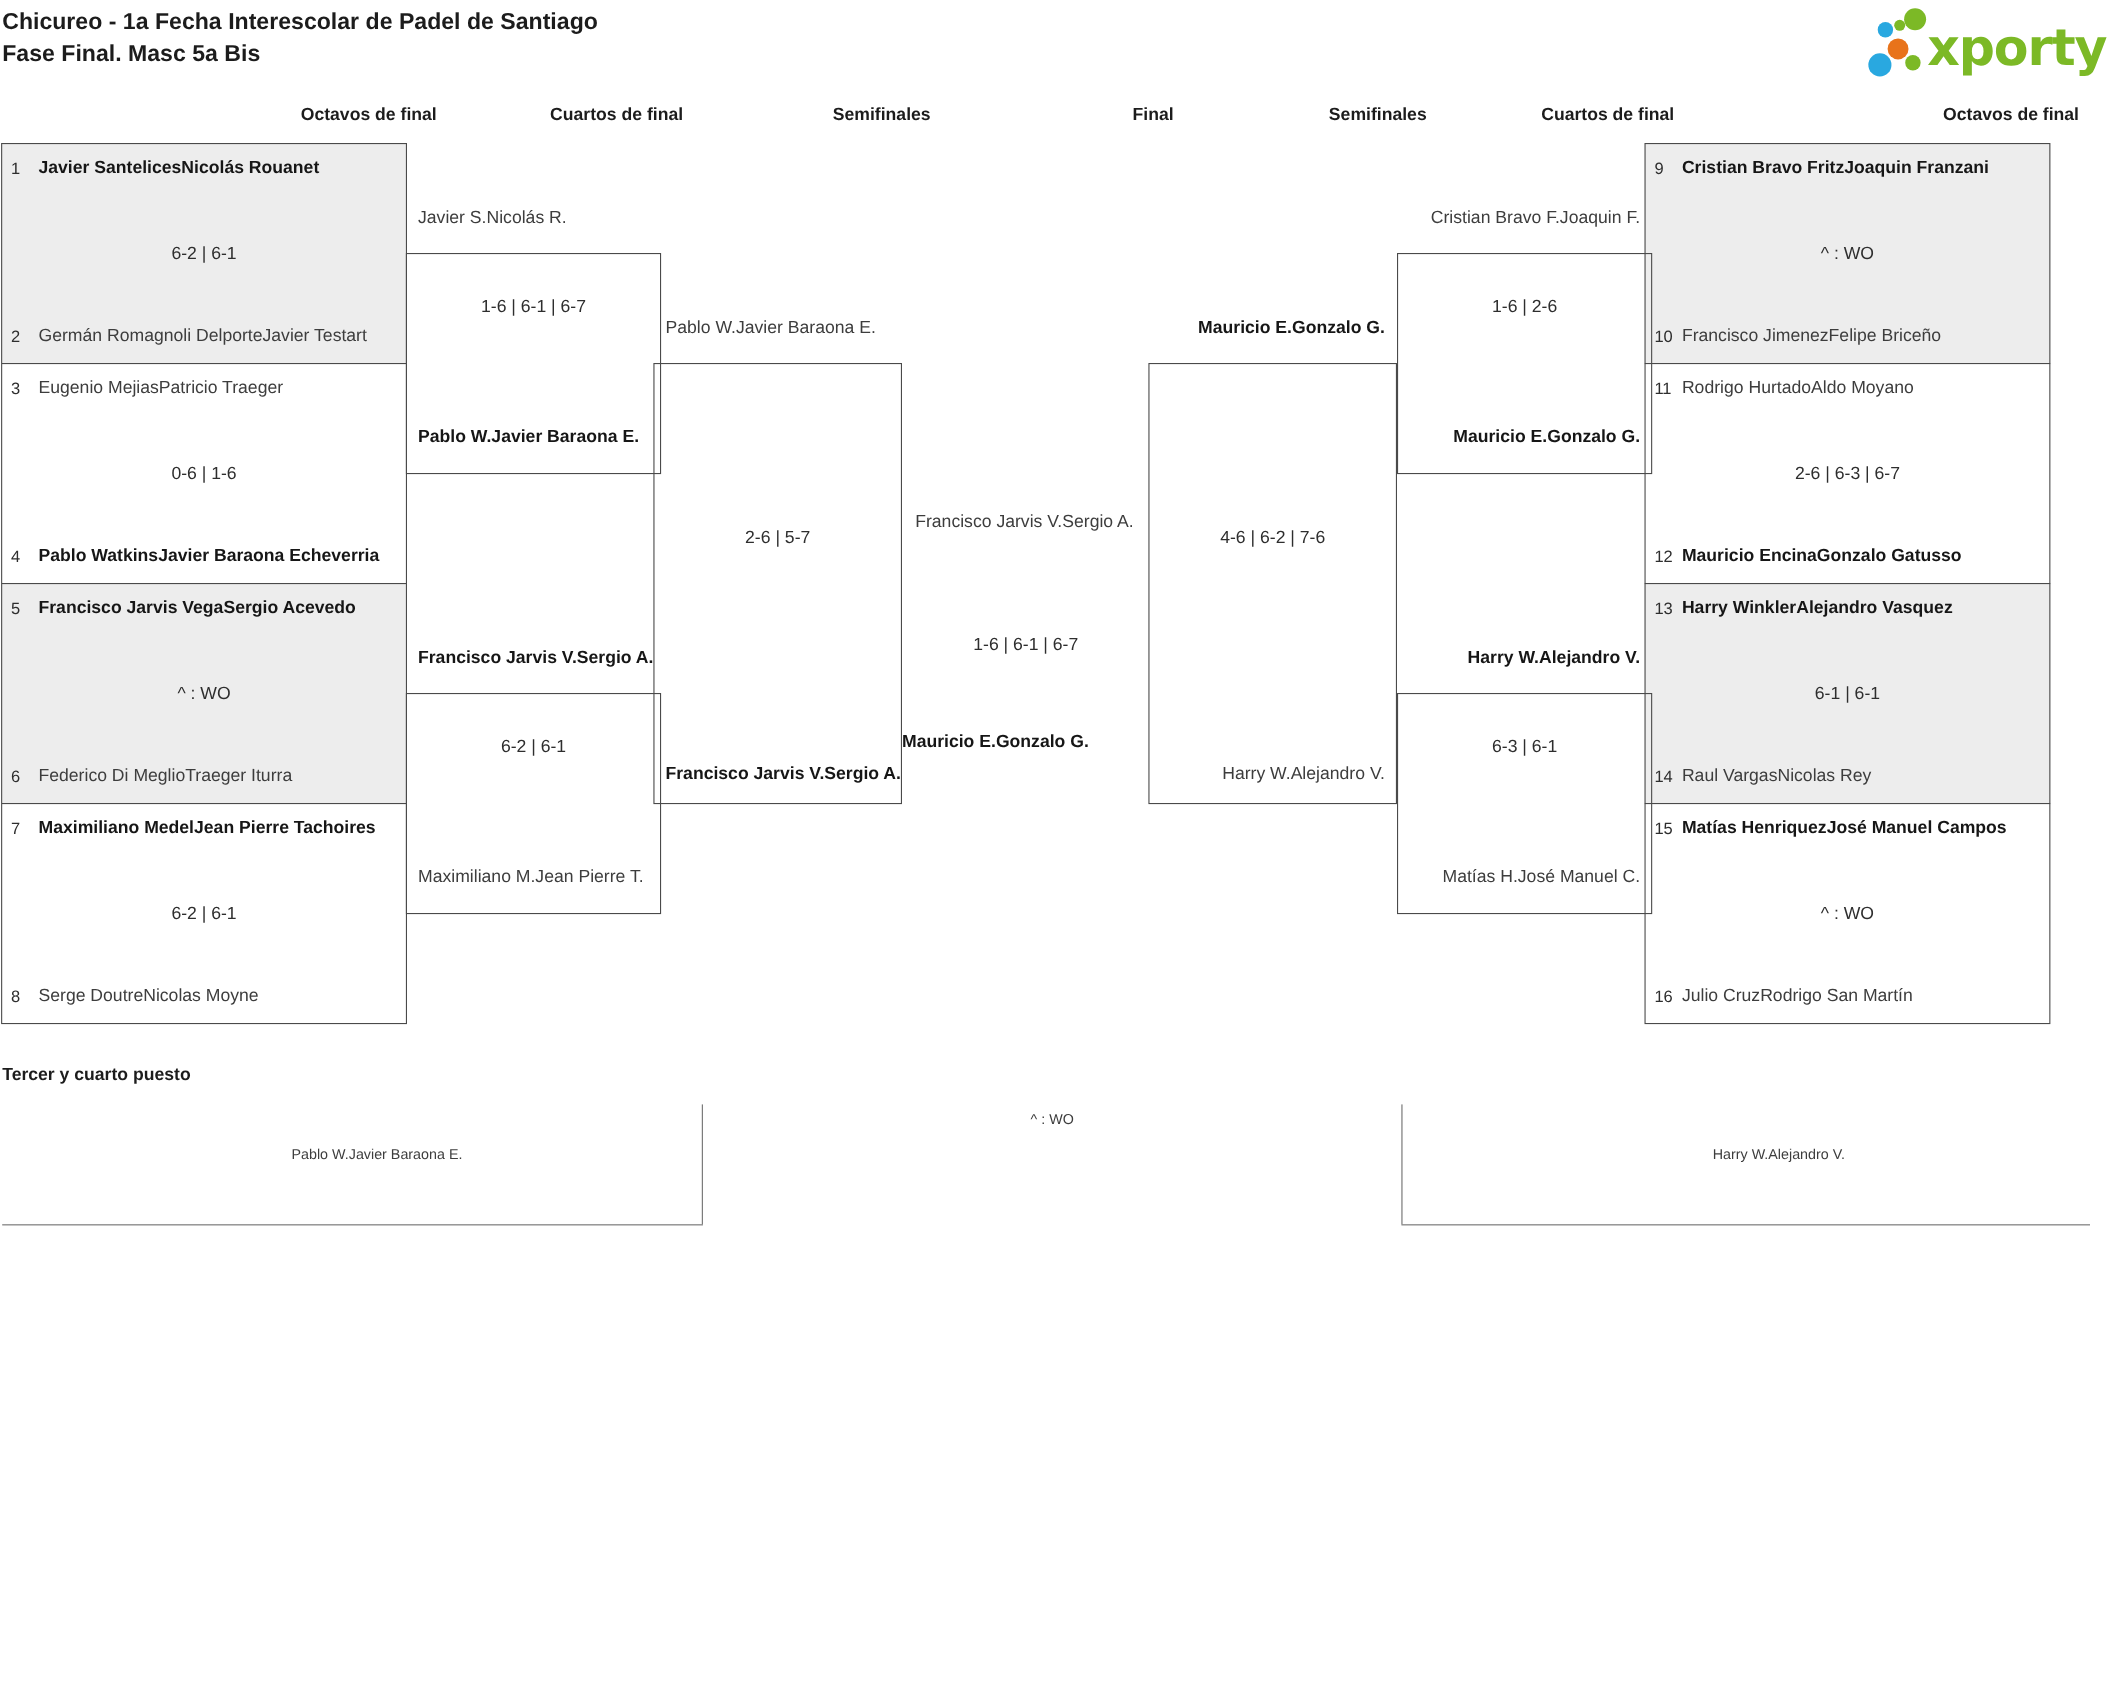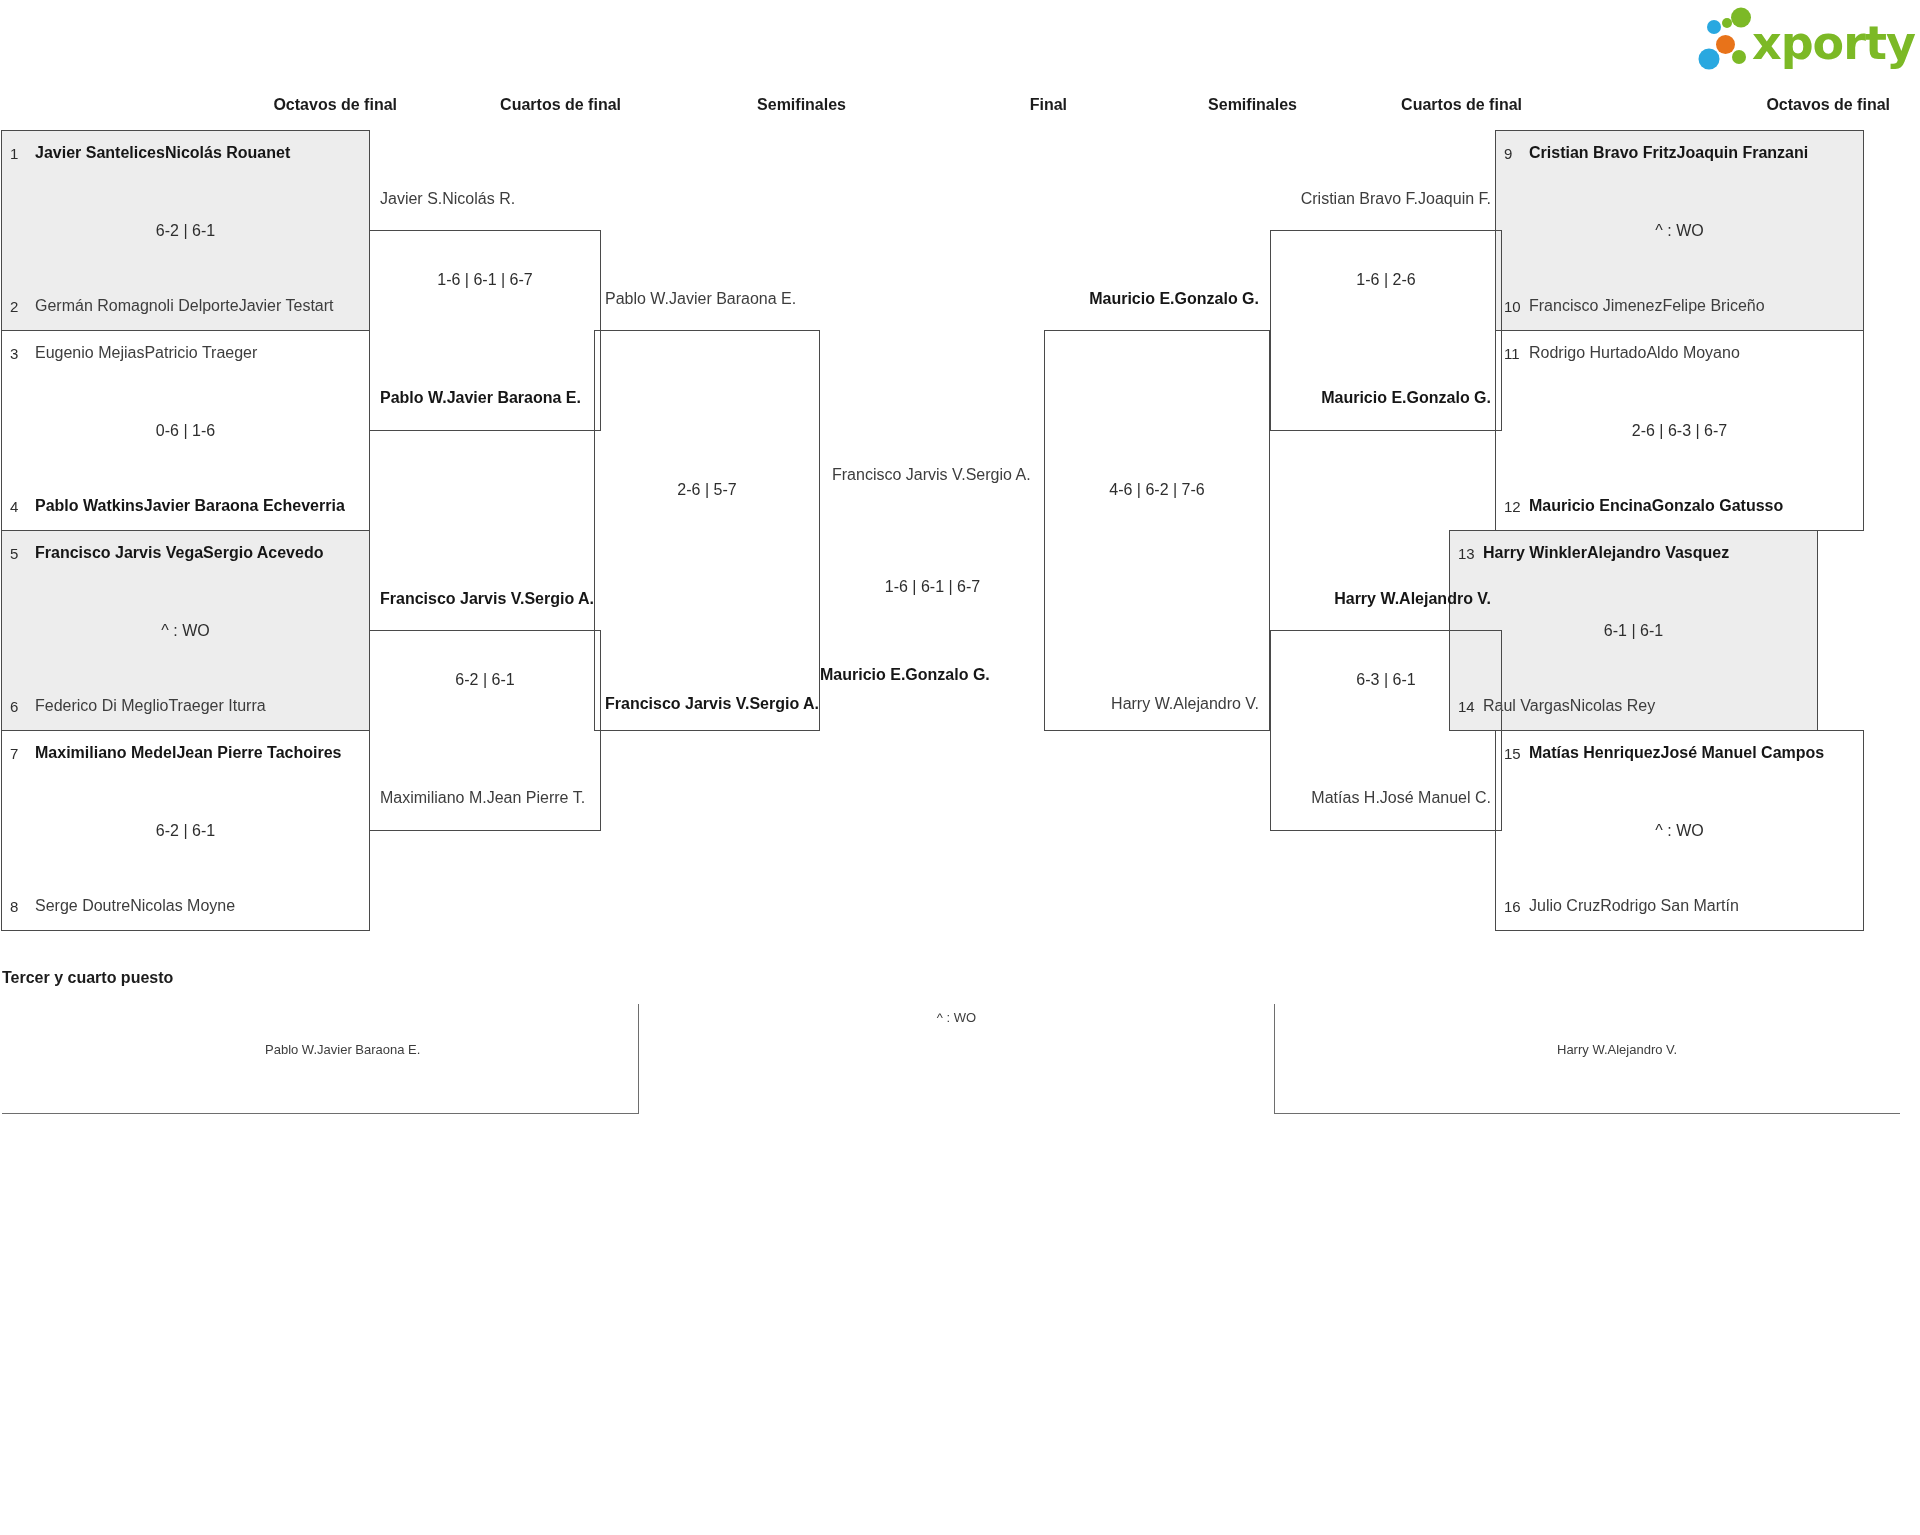--- a/index.html
+++ b/index.html
@@ -34,20 +34,24 @@
   .vline {position:absolute; width:1px; background:#6e6e6e;}
   .tp-head {font-size:16px; font-weight:700; color:#1c1c1c; white-space:nowrap;}
   .small .t {font-size:13px; line-height:20px; color:#3d3d3d;}
   .tp-score {font-size:13px; color:#3d3d3d; text-align:center; white-space:nowrap;}
 </style>
 </head>
 <body>
 
 <div id="canvas">
 
+  <div class="abs" style="left:2px; top:5px;">
+    <div class="title-line">Chicureo - 1a Fecha Interescolar de Padel de Santiago</div>
+    <div class="title-line">Fase Final. Masc 5a Bis</div>
+  </div>
 
   <svg class="abs" style="left:1688px; top:4px;" width="228" height="66" viewBox="0 0 228 66">
     <circle cx="53" cy="13.5" r="10" fill="#7cb926"></circle>
     <circle cx="39" cy="19" r="5" fill="#7cb926"></circle>
     <circle cx="26" cy="23" r="7" fill="#29a8e0"></circle>
     <circle cx="37.5" cy="40.5" r="9.5" fill="#e8731a"></circle>
     <circle cx="21" cy="55" r="10.5" fill="#29a8e0"></circle>
     <circle cx="51" cy="53" r="7" fill="#7cb926"></circle>
     <text x="64" y="55" font-size="46" font-weight="bold" letter-spacing="-1" font-family="DejaVu Sans, sans-serif" fill="#7cb926">xporty</text>
   </svg>
@@ -161,21 +165,21 @@
     <div class="score mid">2-6 | 6-3 | 6-7</div>
     <div class="team bt">
       <span class="seed">12</span>
       <div class="names win">
           <span class="t">Mauricio Encina</span>
           <span class="t">Gonzalo Gatusso</span>
         </div>
     </div>
   </div>
 
-  <div class="abs mbox fill" style="left:1449px; top:530px;text-decoration:underline;">
+  <div class="abs mbox fill" style="left:1495px; top:530px;text-decoration:underline;">
     <div class="team tp">
       <span class="seed">13</span>
       <div class="names win">
           <span class="t">Harry Winkler</span>
           <span class="t">Alejandro Vasquez</span>
         </div>
     </div>
     <div class="score mid">6-1 | 6-1</div>
     <div class="team bt">
       <span class="seed">14</span>

